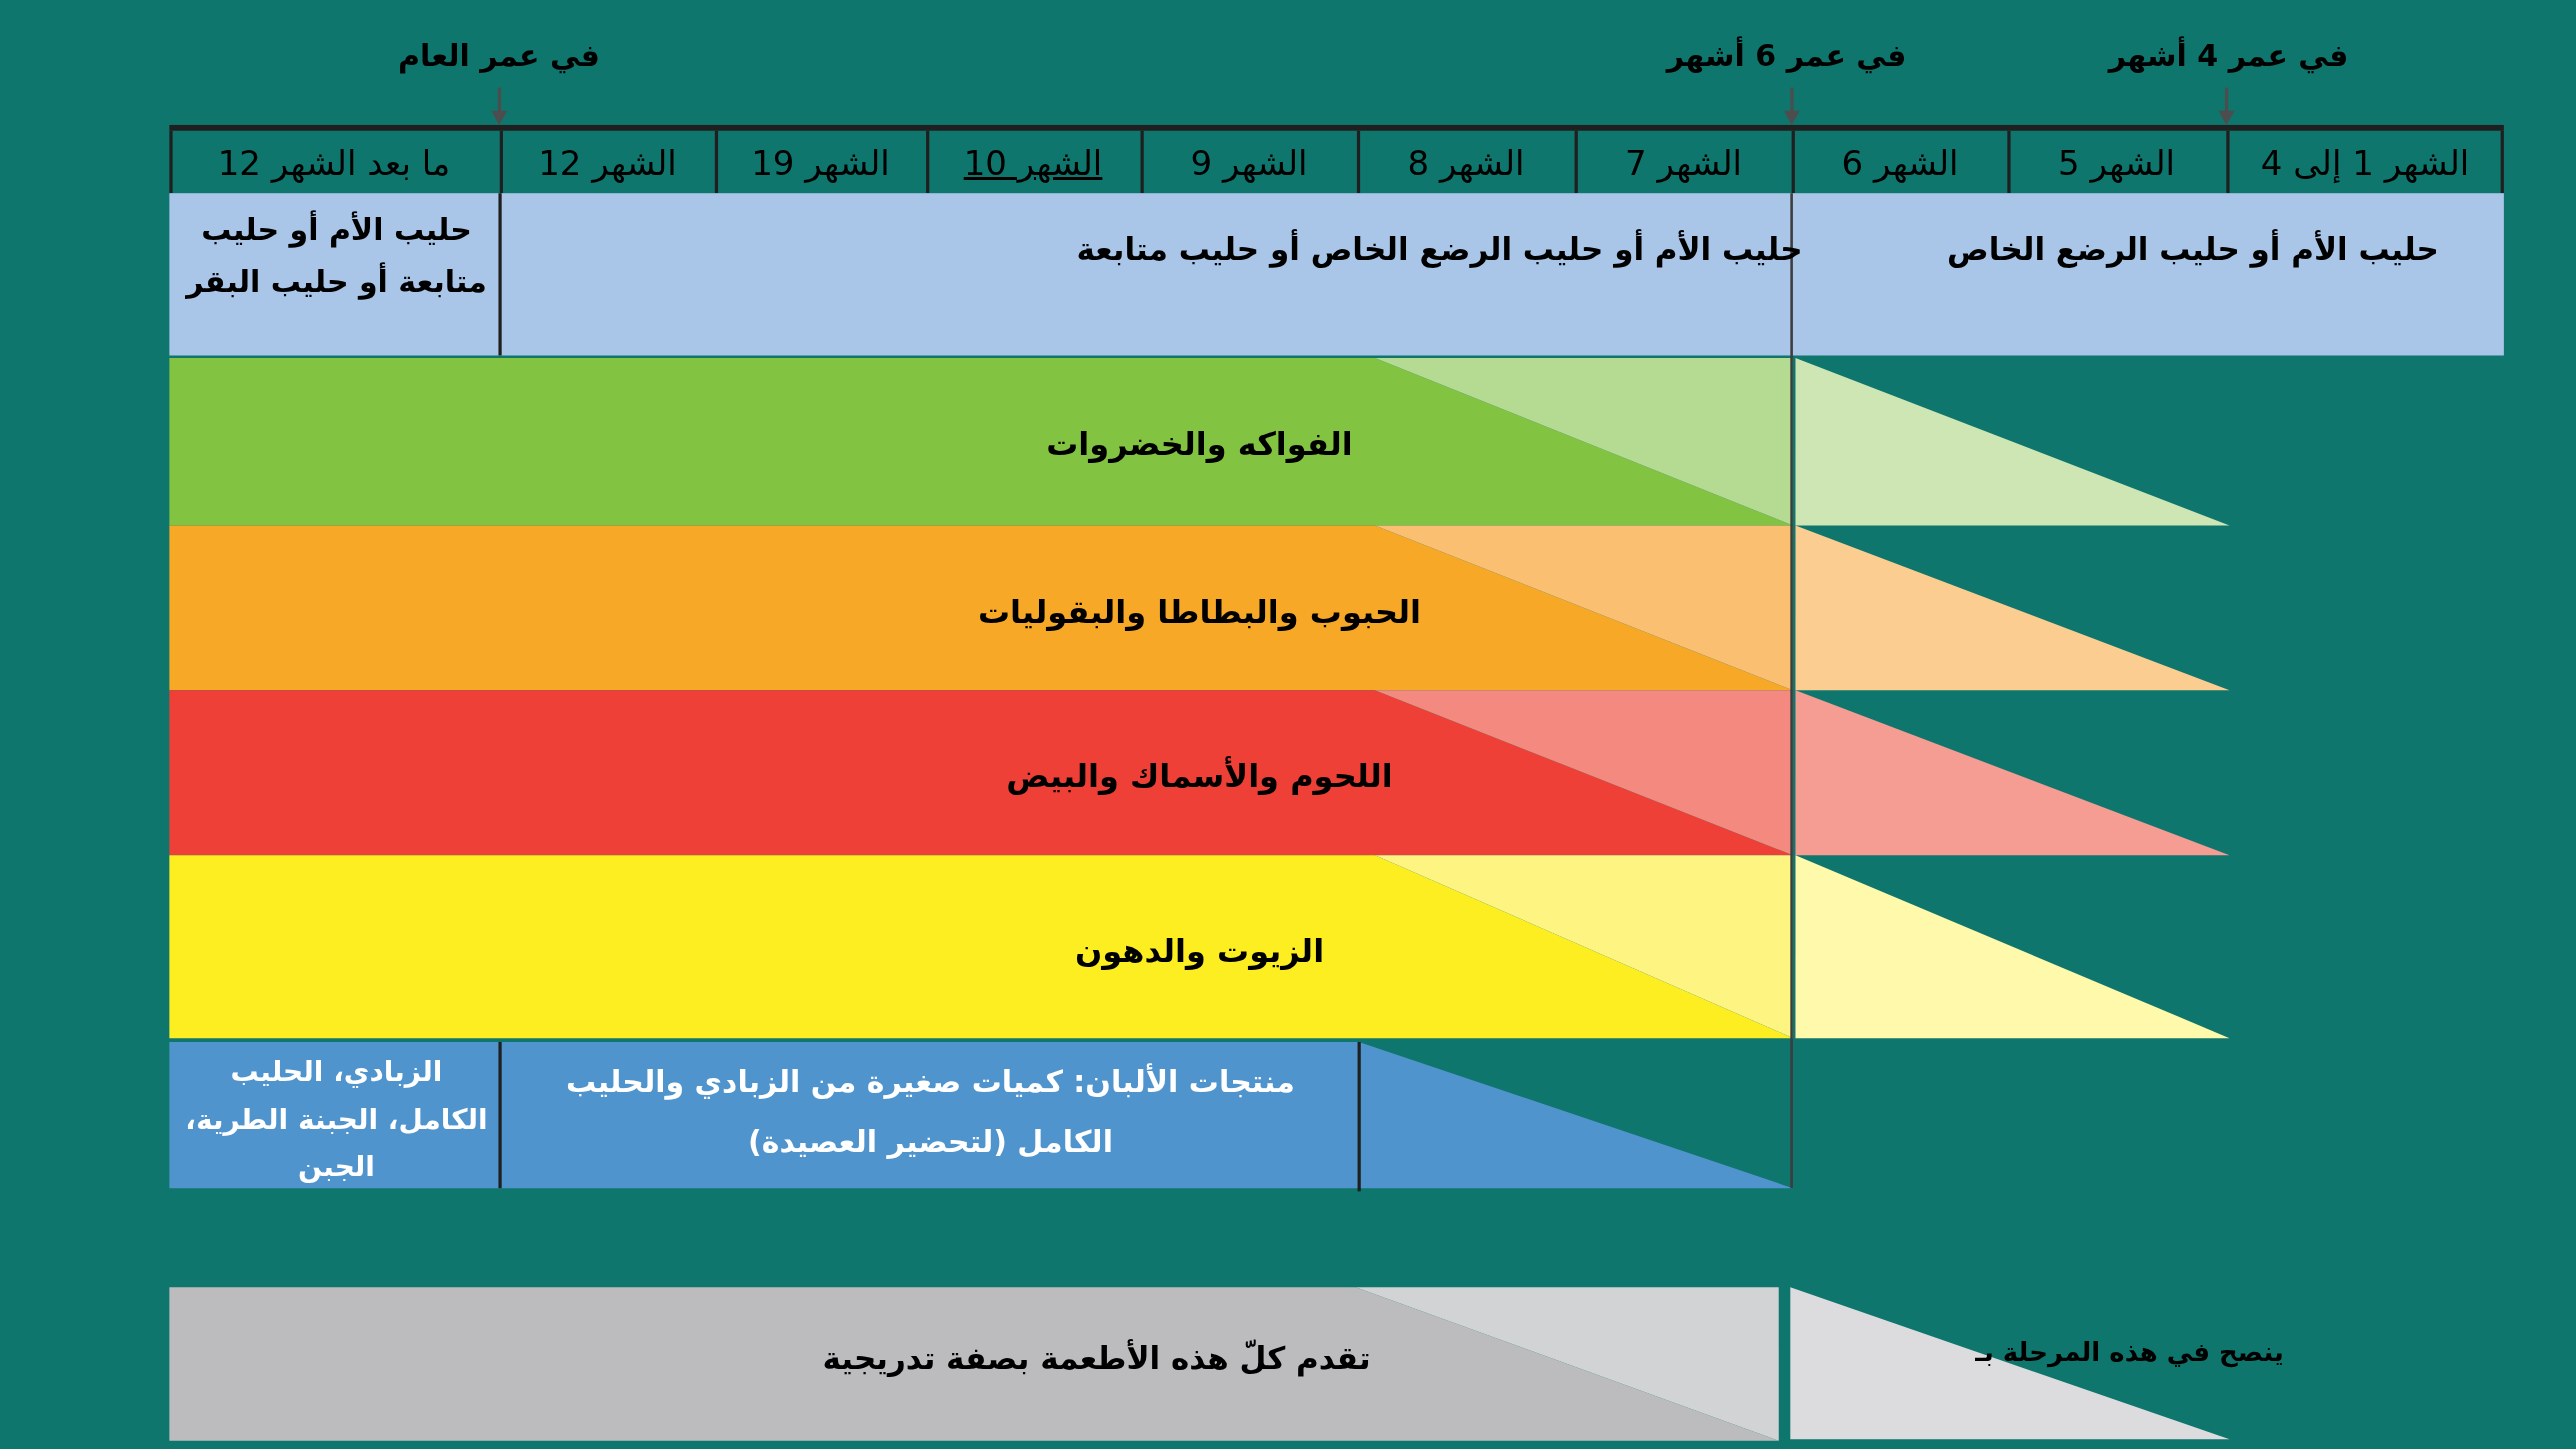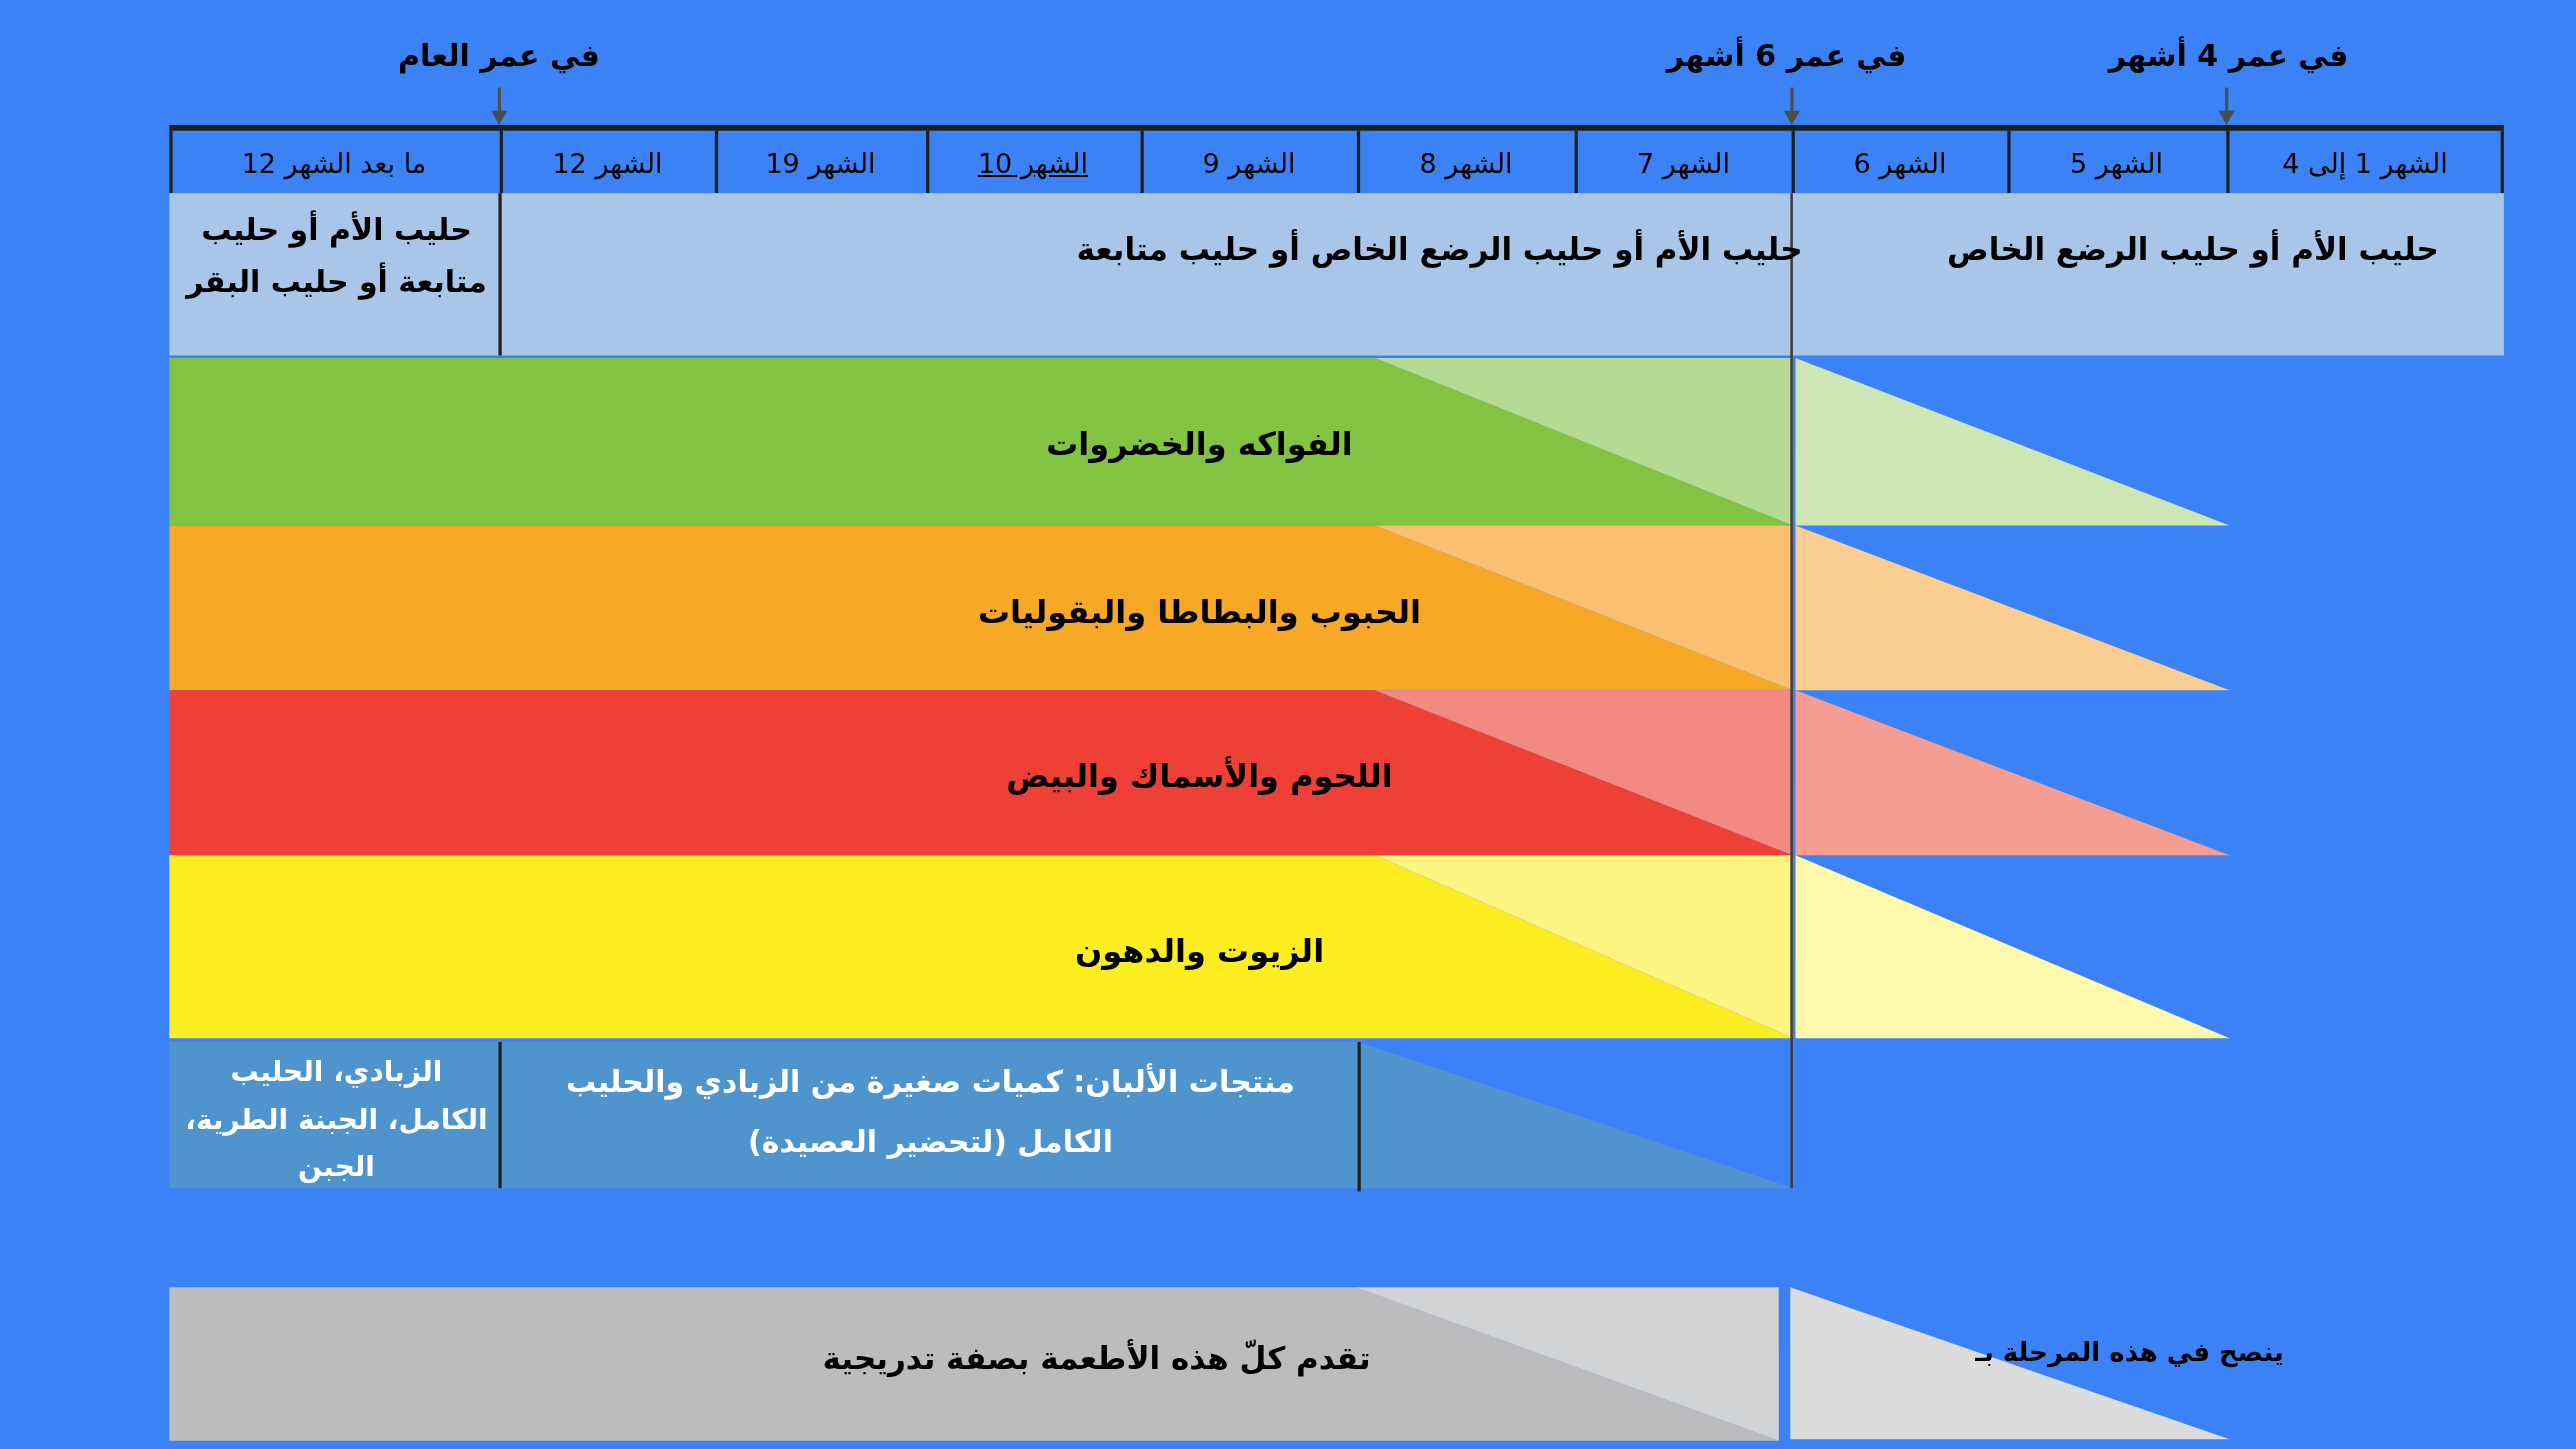--- a/index.html
+++ b/index.html
@@ -1,21 +1,21 @@
 <!DOCTYPE html>
 <html lang="ar" dir="rtl" style="font-size:10.3px"><head>
 <meta charset="utf-8">
 <style>
   html,body{margin:0;padding:0;background:#ffffff;}
-  #stage{position:relative;width:2576px;height:1449px;background:#3b82f6;overflow:hidden;
+  #stage{position:relative;width:2576px;height:1449px;background:#0f766e;overflow:hidden;
          font-family:"DejaVu Sans","Liberation Sans",sans-serif;direction:rtl;}
   #shapes{position:absolute;left:0;top:0;width:2576px;height:1449px;}
   .txt{position:absolute;text-align:center;color:#000;white-space:nowrap;}
   .age-label{font-size:30px;font-weight:700;height:45px;line-height:45px;}
-  .month-label{top:137px;height:53px;line-height:53px;font-size:27px;font-weight:400;}
+  .month-label{top:137px;height:53px;line-height:53px;font-size:34px;font-weight:400;}
   .milk-text{font-size:31px;font-weight:700;height:45px;line-height:45px;}
   .band-label{left:169px;width:2061px;font-size:32px;font-weight:700;height:41px;line-height:41px;margin-top:9px;}
   .dairy-text{font-size:30px;font-weight:700;color:#ffffff;height:41px;line-height:41px;}
   .gray-text{font-size:31px;font-weight:700;height:41px;line-height:41px;}
 </style>
 </head>
 <body>
 
 <div id="stage">
 

